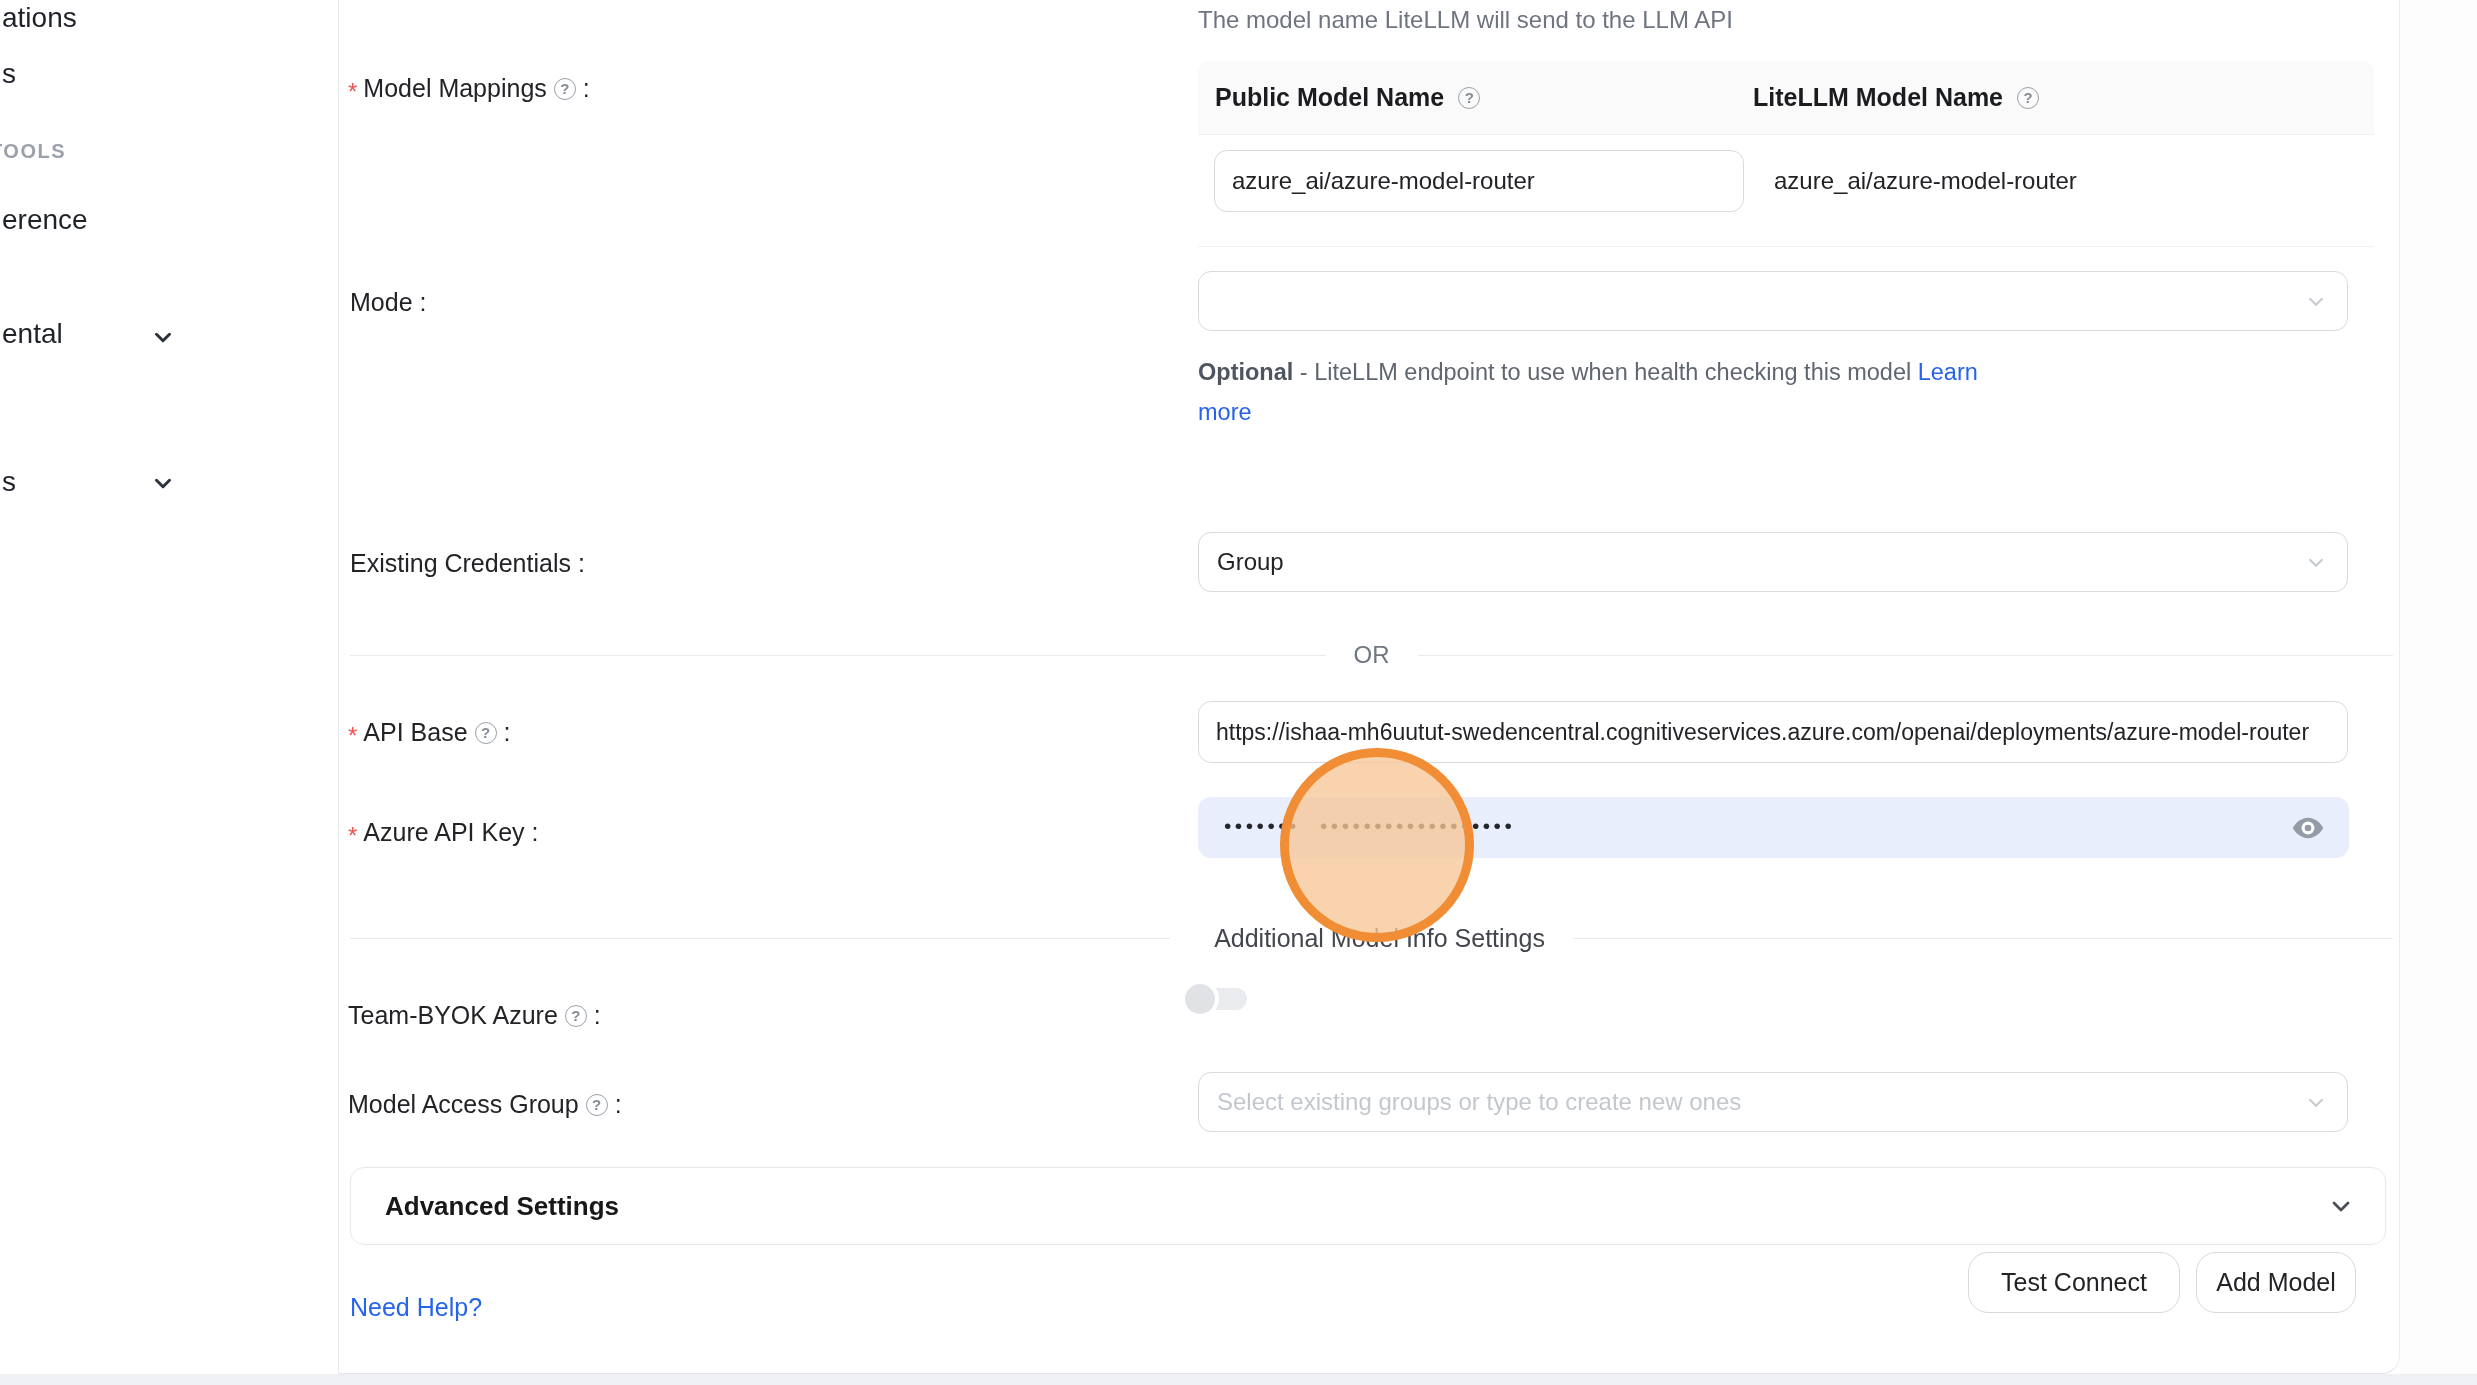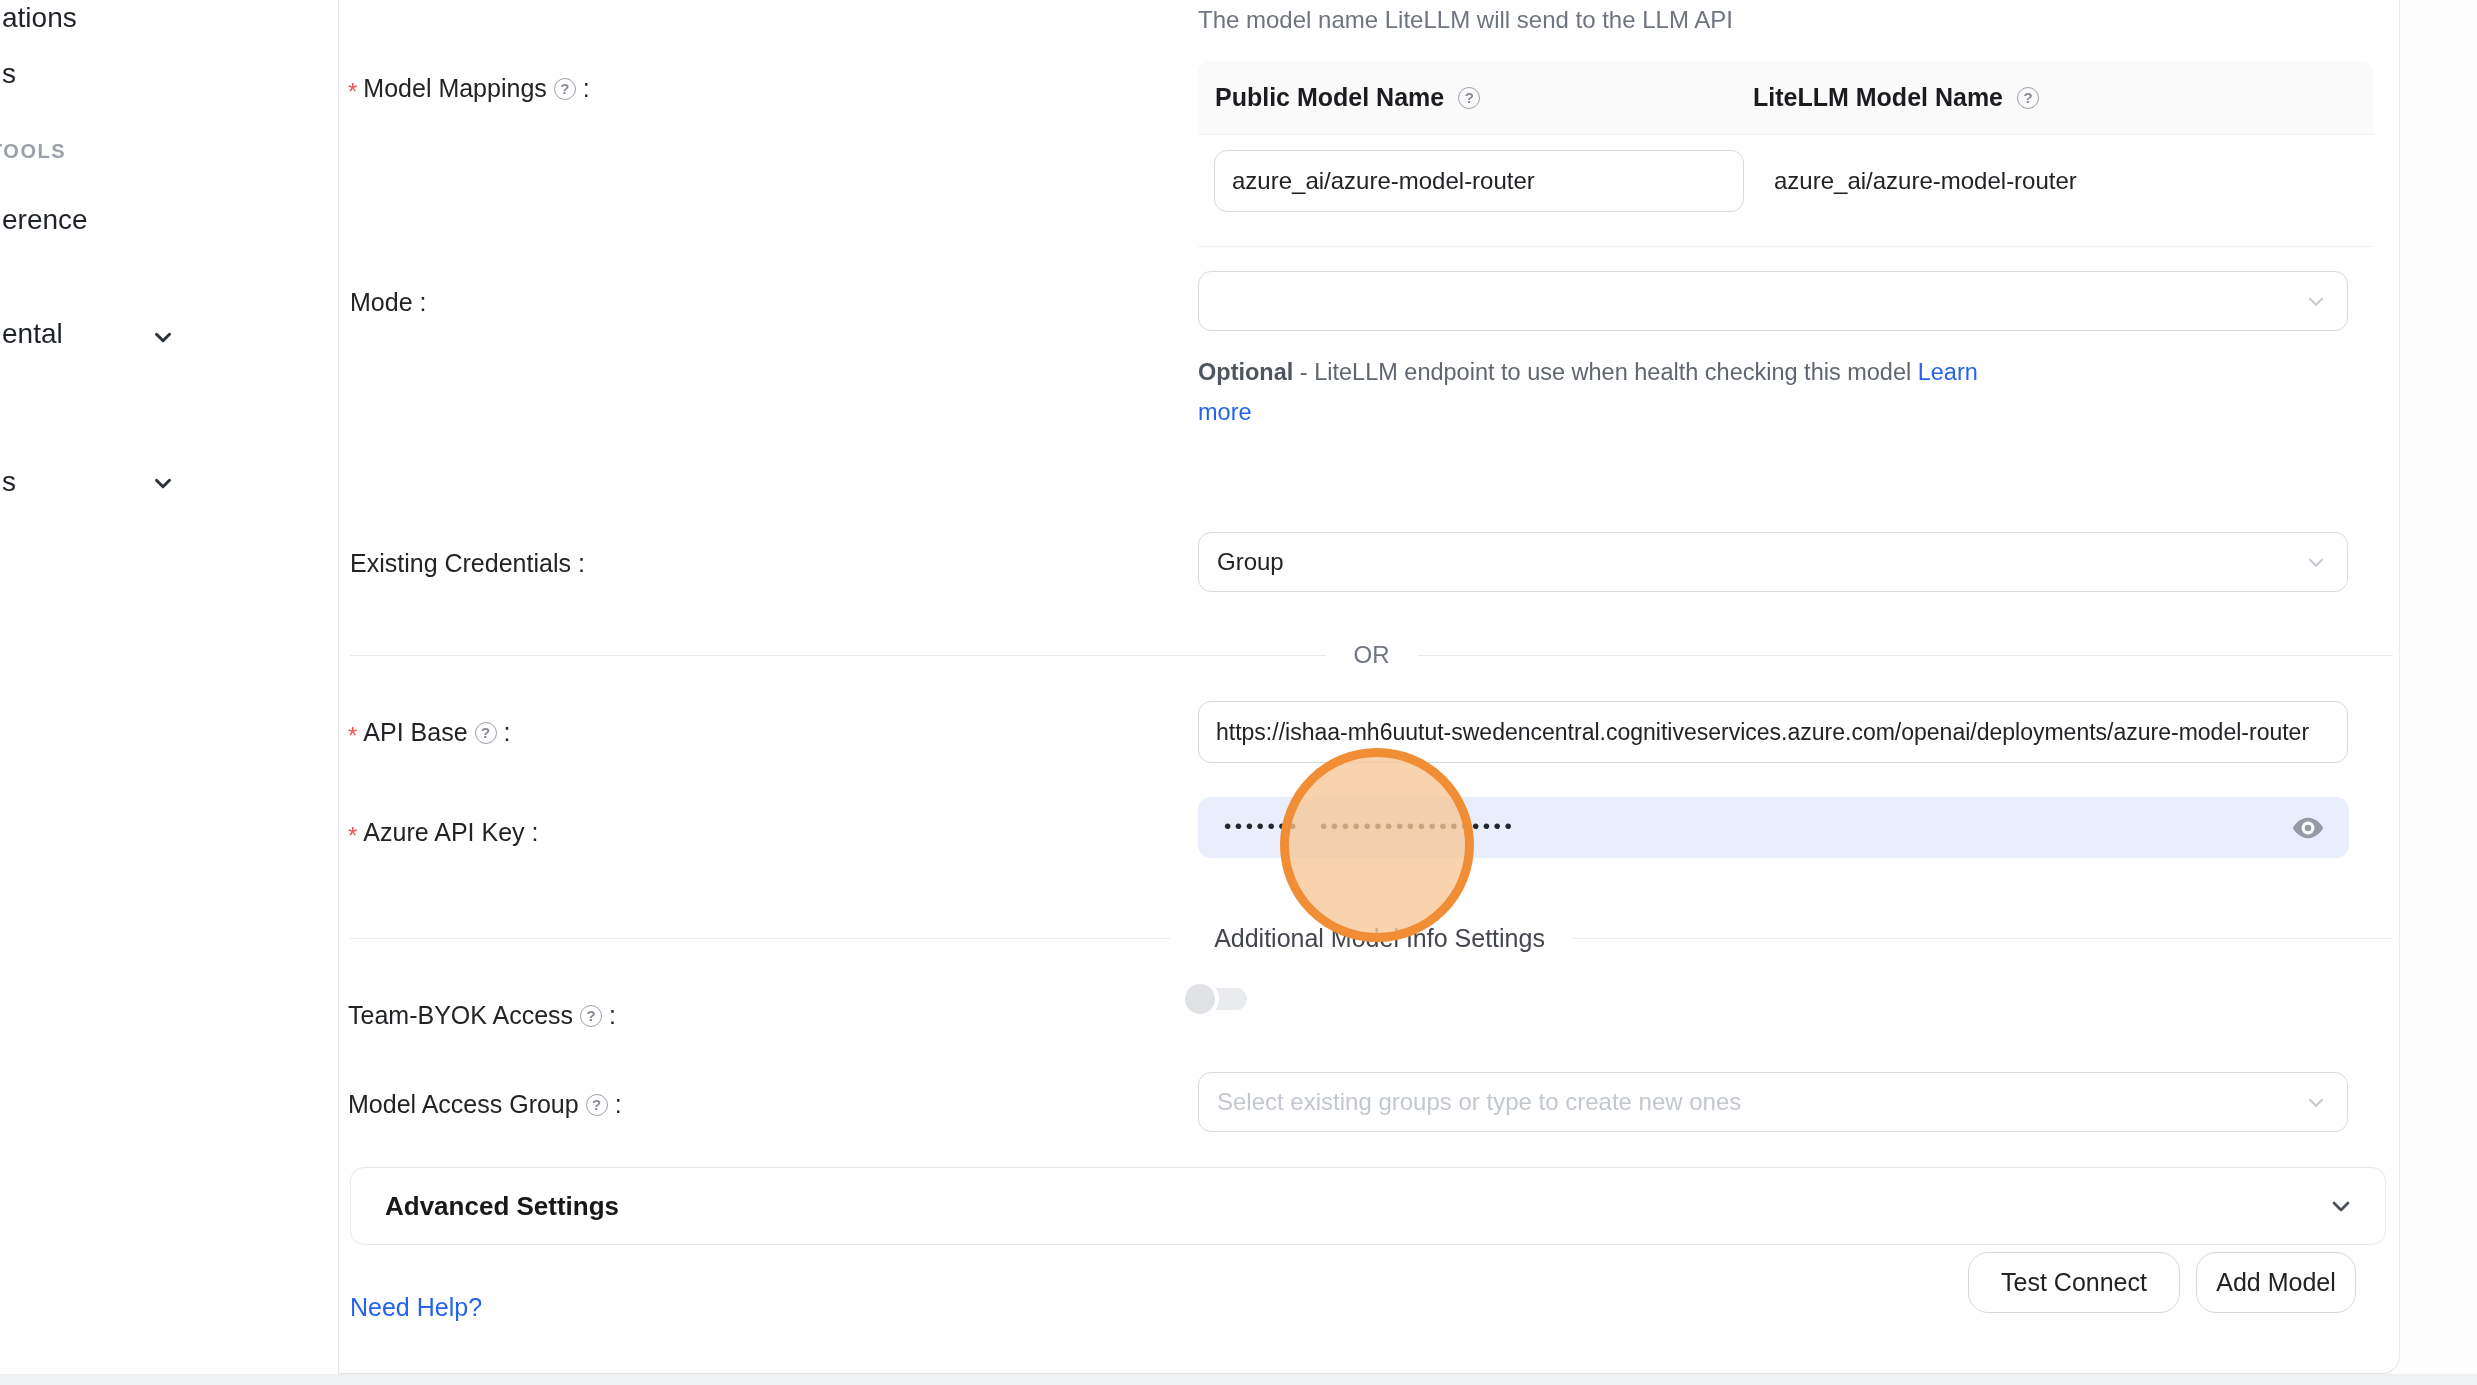--- a/index.html
+++ b/index.html
@@ -203,21 +203,21 @@
     </button>
   </div>
 
   <div class="highlight-circle"></div>
 
   <div class="divider ams-divider">
     <span class="d-label">Additional Model Info Settings</span>
   </div>
 
   <div class="field-label" style="left:348px; top:1001px;">
-    <span>Team-BYOK Access</span>
+    <span>Team-BYOK Azure</span>
     <span class="help-badge">?</span>
     <span class="colon">:</span>
   </div>
   <div class="toggle">
     <div class="track"></div>
     <div class="knob"></div>
   </div>
 
   <div class="field-label" style="left:348px; top:1090px;">
     <span>Model Access Group</span>

